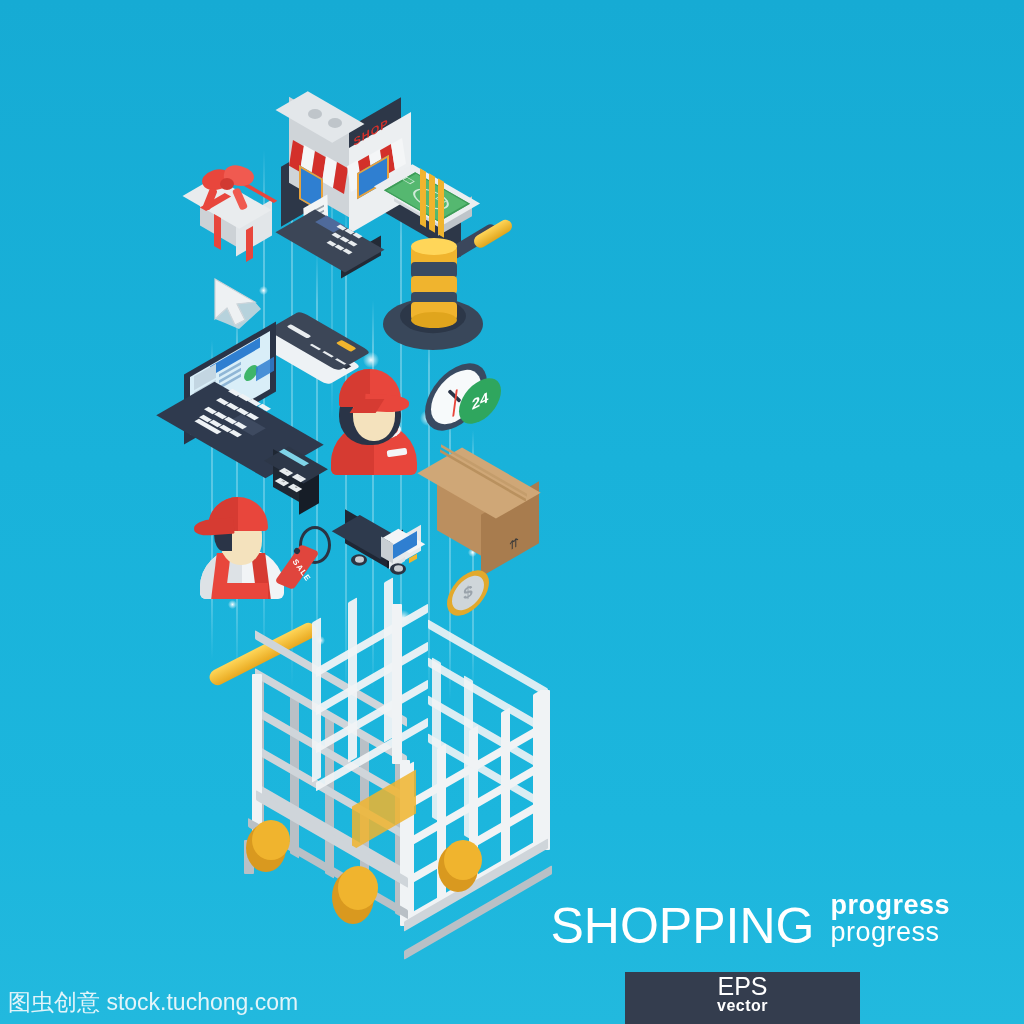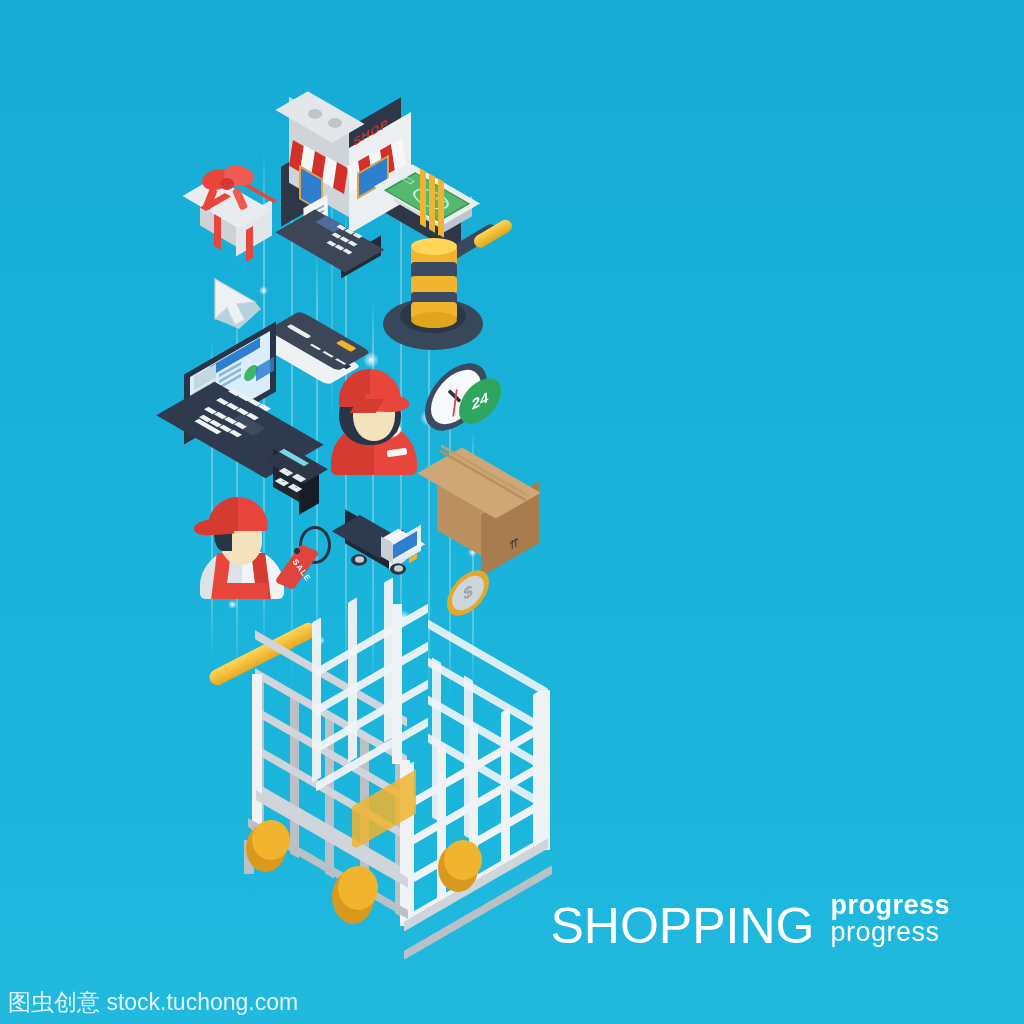--- a/index.html
+++ b/index.html
@@ -519,19 +519,25 @@
   </div>
 
   <div id="titleblock">
     <div id="t-shopping">SHOPPING</div>
     <div id="t-sub">
       <div id="t-progress">progress</div>
       <div id="t-concept">progress</div>
     </div>
   </div>
 
+  <div id="eps">
+    <div id="eps-in">
+      <div id="eps1">EPS</div>
+      <div id="eps2">vector</div>
+    </div>
+  </div>
 
   <div id="watermark">
     <span class="cn">图虫创意</span>
     <span>stock.tuchong.com</span>
   </div>
 
 </div>
 
 </body></html>

